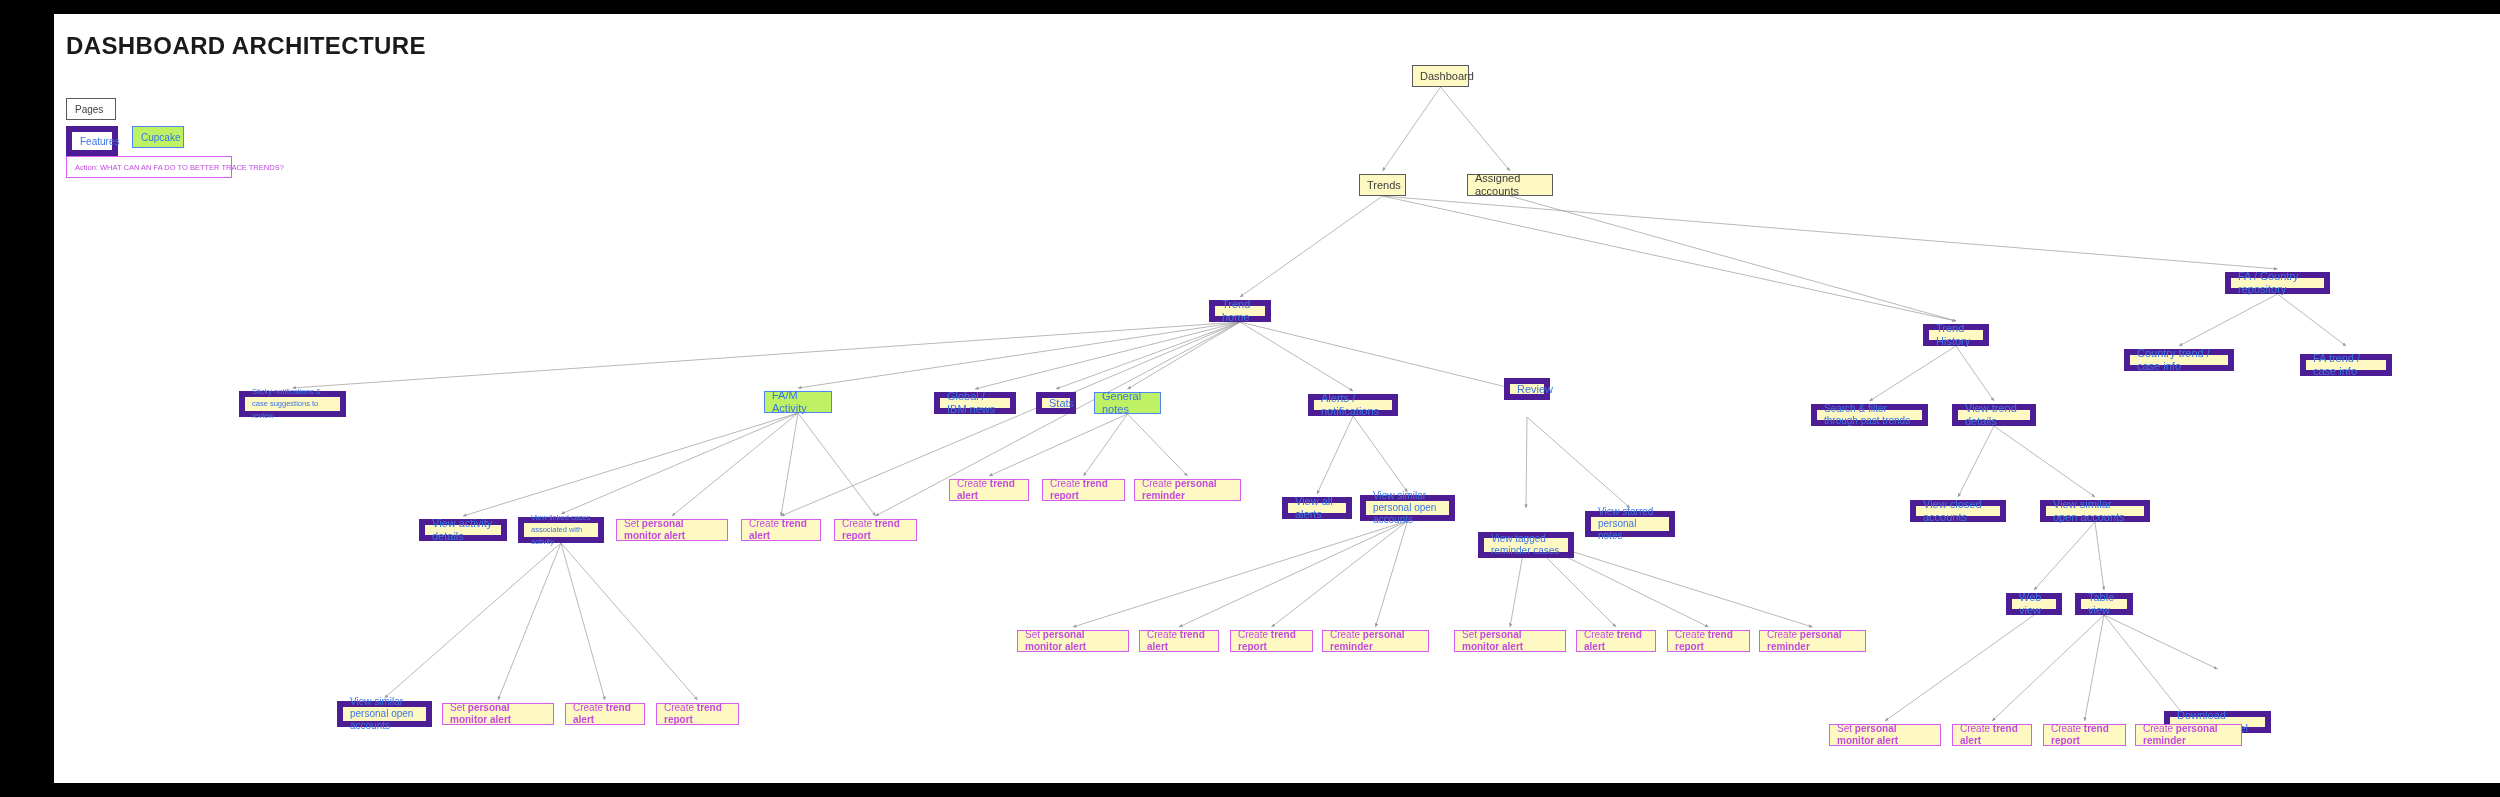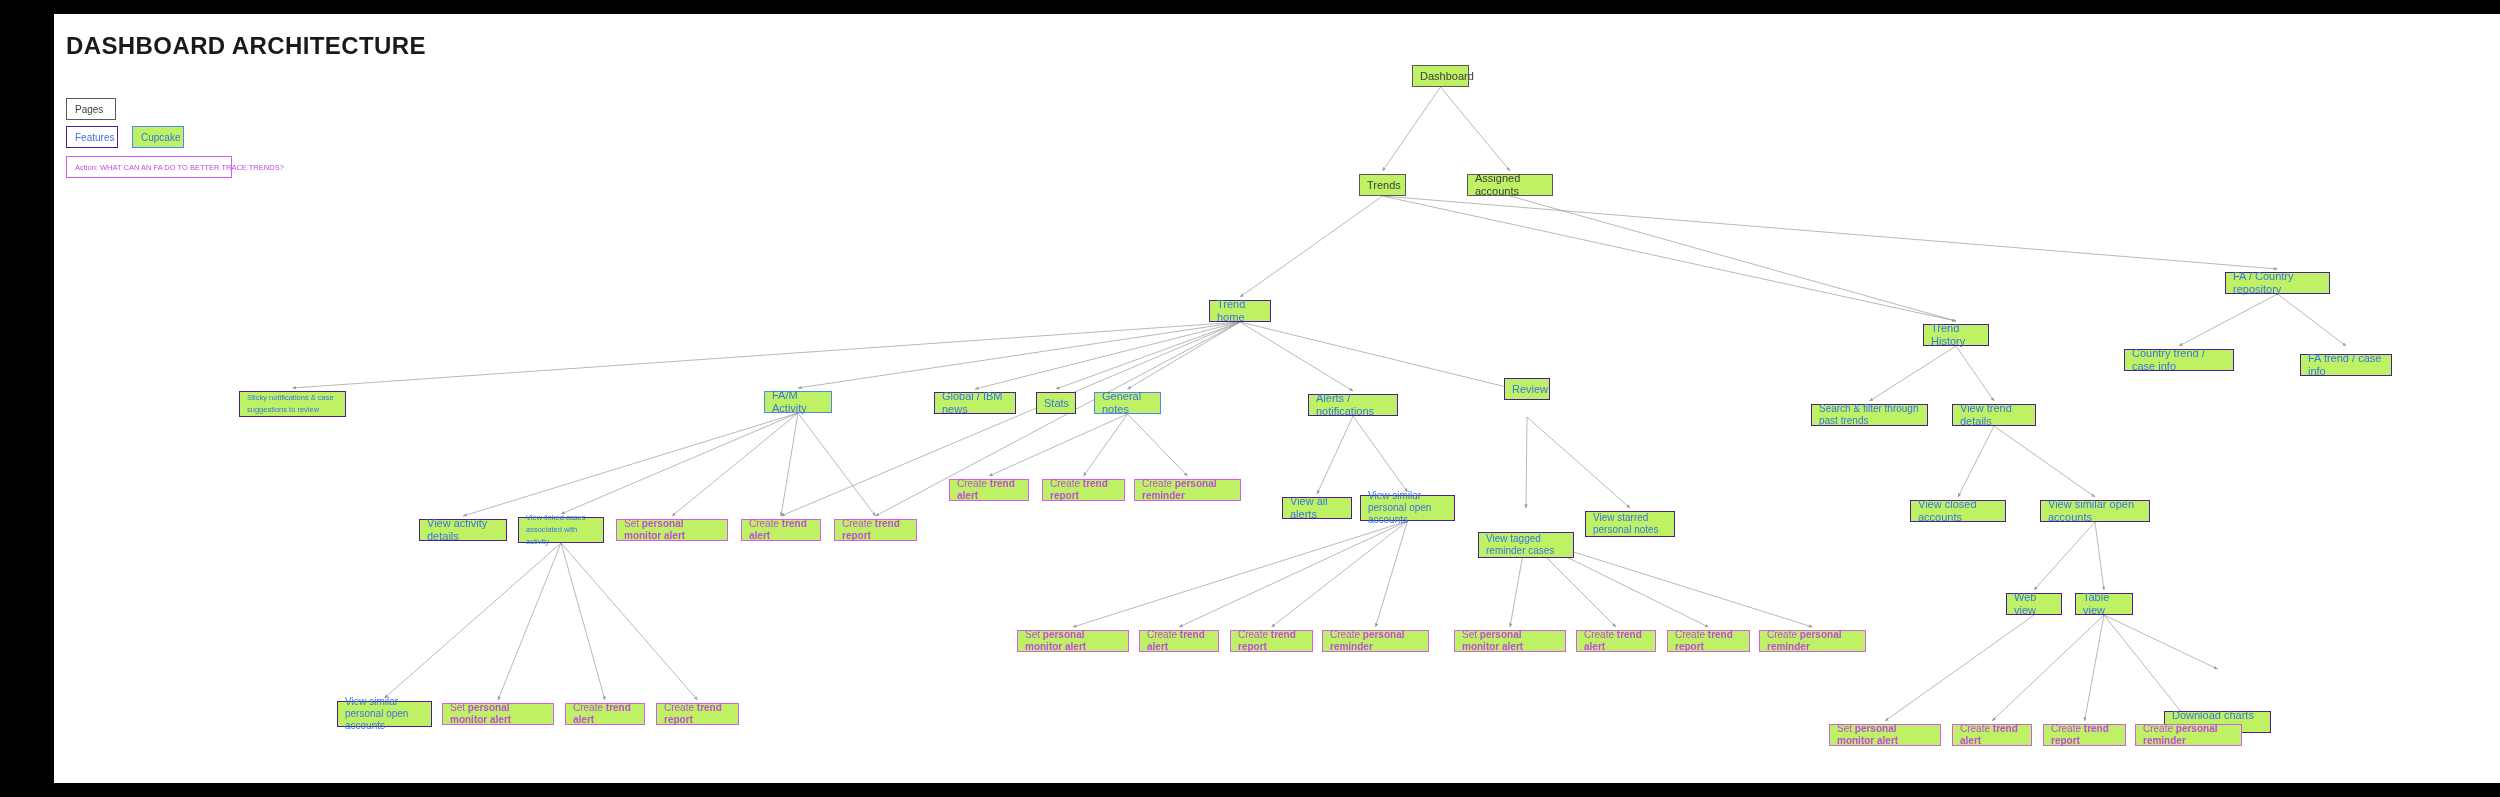--- a/index.html
+++ b/index.html
@@ -26,27 +26,27 @@
     position:absolute;left:12px;top:18px;
     font-size:24px;font-weight:bold;color:#1a1a1a;
     letter-spacing:0.4px;white-space:nowrap;
   }
   .node{
     position:absolute;
     box-sizing:border-box;
     display:flex;align-items:center;
     padding:3px 7px;
     line-height:1.18;
-    background:#bef264;
+    background:#fef9c3;
     z-index:3;
   }
   .node span{display:block;}
   
   .t-page{border:1px solid #5a5a5a;color:#3d3d3d;}
-  .t-feature{border:1px solid #4c1d95;color:#3b74e4;}
+  .t-feature{border:6px solid #4c1d95;color:#3b74e4;}
   .t-cupcake{border:1px solid #4d86f7;color:#3b74e4;background:#bef264;}
   .t-action{border:1px solid #d45cf0;color:#c14be0;}
   .fs11{font-size:11px;}
   .fs10{font-size:10px;}
   .fs8{font-size:7.5px;line-height:1.6;}
   .bold{font-weight:bold;}
   
   .legend-box{position:absolute;box-sizing:border-box;display:flex;align-items:center;padding:9px 8px;font-size:10px;}
 </style>
 </head>

